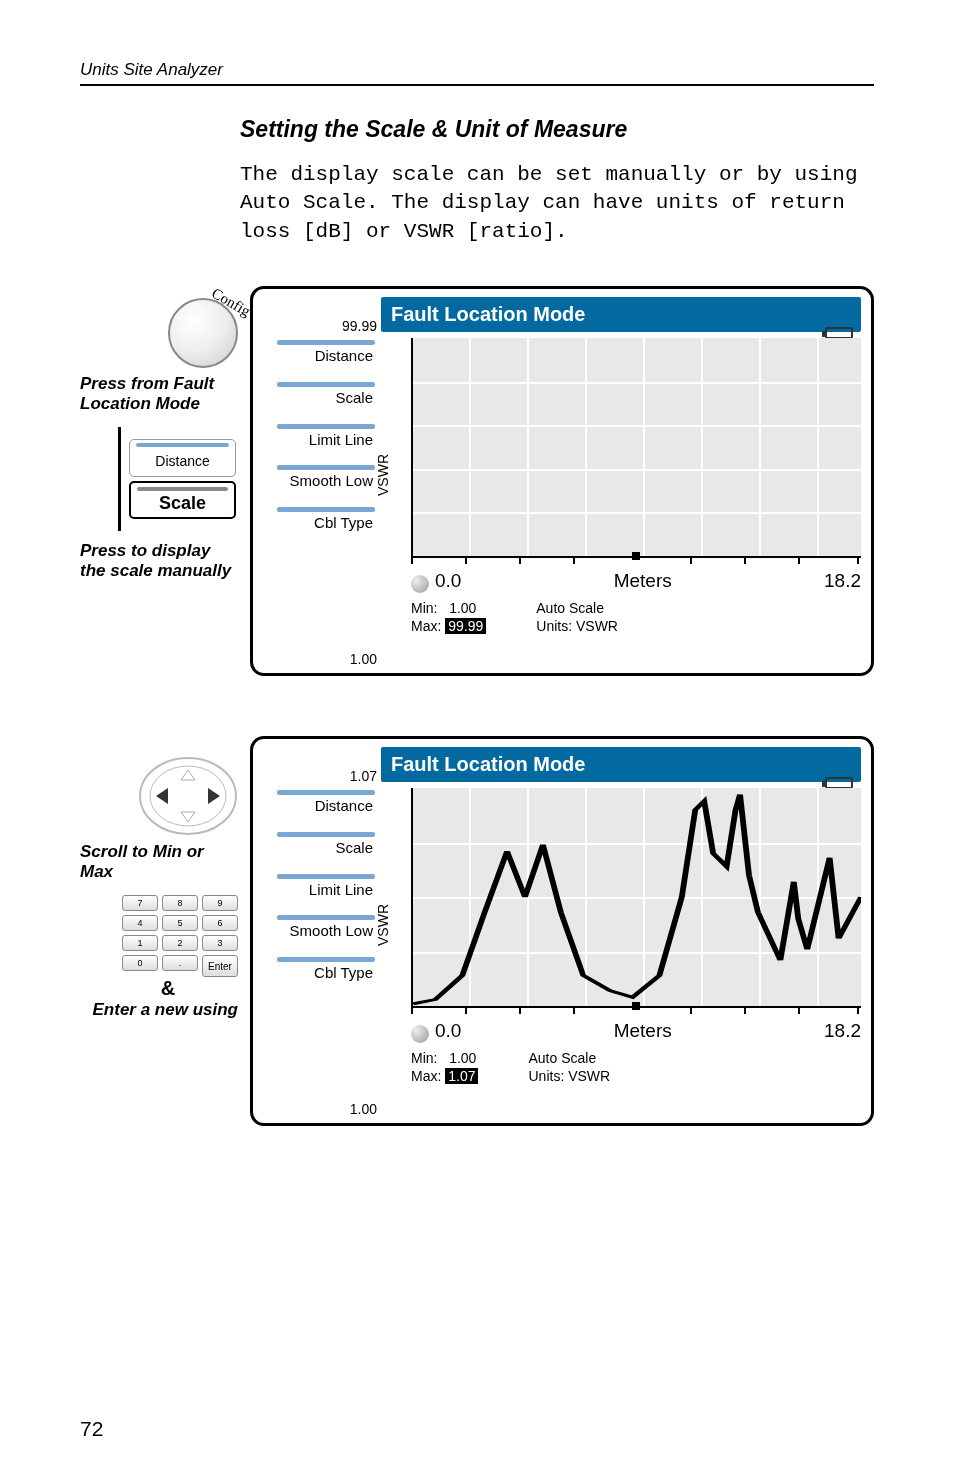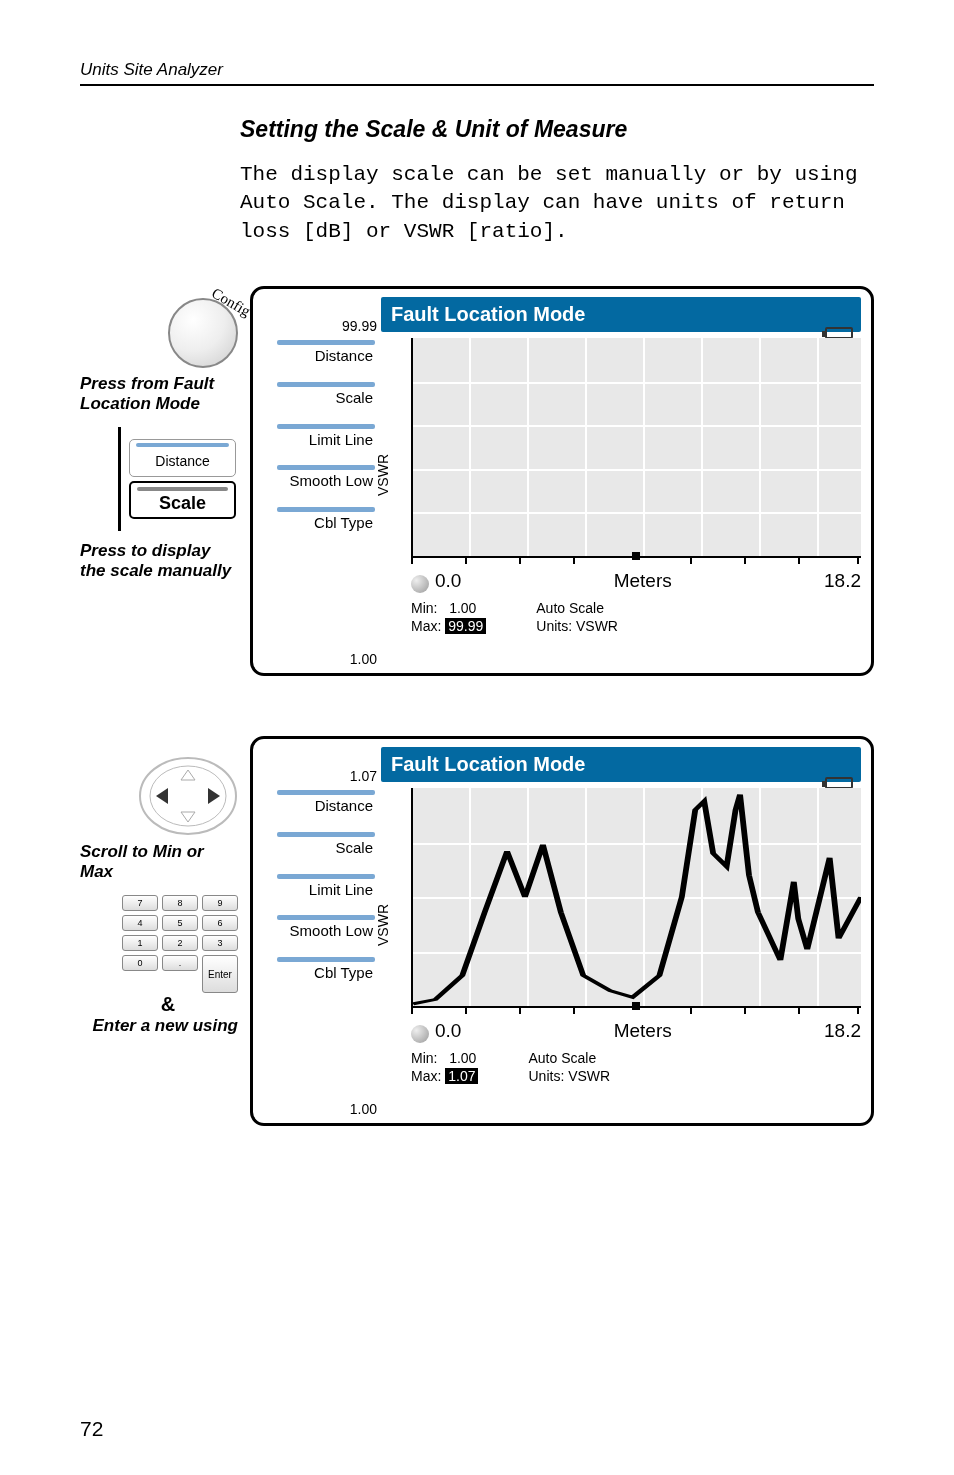--- a/index.html
+++ b/index.html
@@ -171,21 +171,21 @@
   .hl { background:#000; color:#fff; padding:0 3px;}
   svg.trace{position:absolute; left:0; top:0; width:100%; height:100%;}
 
   .dpad {
     width:100px; height:80px; position:relative; margin-bottom:6px; margin-top:20px;
   }
   .dpad svg{width:100%;height:100%;}
   .keypad-img{ width:140px; }
   .keypad-grid{ display:grid; grid-template-columns: repeat(3, 36px); gap:4px; justify-content:end;}
   .kp{ height:16px; border:1px solid #888; border-radius:3px; background:linear-gradient(#fff,#ddd); font-size:9px; display:flex;align-items:center;justify-content:center;}
-  .kp.enter{ height:38px; font-size:10px; grid-column:3;}
+  .kp.enter{ height:22px; font-size:10px; grid-column:3;}
   .amp{ font-size:20px; font-weight:bold; text-align:center; }
   .page-num { position:absolute; bottom:34px; left:80px; font-size:21px;}
 </style>
 </head>
 <body>
 
 <div class="header-line">Units Site Analyzer</div>
 
 <div class="section-title">Setting the Scale &amp; Unit of Measure</div>
 <p class="body-text">The display scale can be set manually or by using Auto Scale. The display can have units of return loss [dB] or VSWR [ratio].</p>

